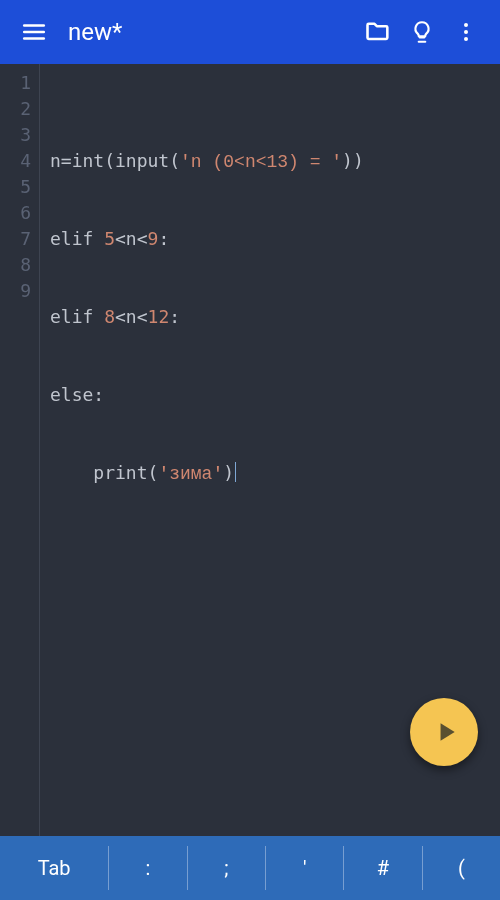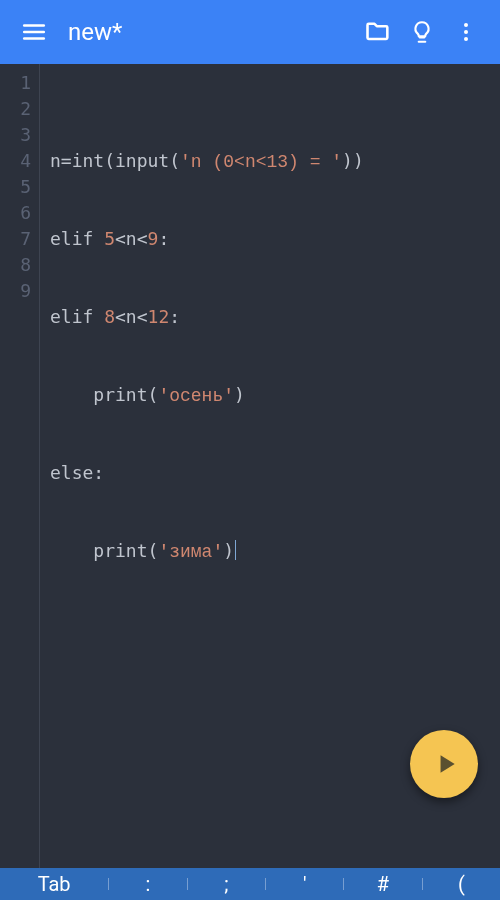--- a/index.html
+++ b/index.html
@@ -2,21 +2,21 @@
 <html><head>
 <meta charset="utf-8">
 <style>
   * { margin: 0; padding: 0; box-sizing: border-box; }
   html, body { width: 500px; height: 900px; overflow: hidden; font-family: "Roboto", "Helvetica Neue", Arial, sans-serif; }
   body { background: #2b303b; display: flex; flex-direction: column; }
 
   
   .appbar {
     height: 64px;
-    background: #3b82f6;
+    background: #1d4ed8;
     display: flex;
     align-items: center;
     padding: 0 12px;
     color: #ffffff;
     flex: 0 0 auto;
   }
   .appbar .icon-btn {
     width: 44px; height: 44px;
     display: flex; align-items: center; justify-content: center;
     border-radius: 50%;
@@ -78,21 +78,21 @@
     width: 68px; height: 68px;
     border-radius: 50%;
     background: #f5c552;
     box-shadow: 0 4px 10px rgba(0,0,0,.45);
     display: flex; align-items: center; justify-content: center;
   }
   .fab svg { margin-left: 4px; }
 
   
   .keyrow {
-    height: 32px;
+    height: 64px;
     background: #2e6bb8;
     display: flex;
     align-items: stretch;
     color: #ffffff;
     font-size: 20px;
     flex: 0 0 auto;
   }
   .keyrow .key {
     flex: 1;
     display: flex;
@@ -150,21 +150,20 @@
     <div>6</div>
     <div>7</div>
     <div>8</div>
     <div>9</div>
   </div>
   <div class="code">
     
     <div class="line">n=int(input(<span class="tok-str">'n (<span class="tok-num">0</span>&lt;n&lt;<span class="tok-num">13</span>) = '</span>))</div>
     <div class="line">elif <span class="tok-num">5</span>&lt;n&lt;<span class="tok-num">9</span>:</div>
     <div class="line">elif <span class="tok-num">8</span>&lt;n&lt;<span class="tok-num">12</span>:</div>
-    <div class="line">    print(<span class="tok-str">'осень'</span>)</div>
     <div class="line">else:</div>
     <div class="line">    print(<span class="tok-str">'зима'</span>)<span class="cursor"></span></div>
   </div>
 
   <div class="fab">
     <svg width="26" height="26" viewBox="0 0 24 24" fill="#5a5030">
       <path d="M7 4l13 8-13 8V4z"></path>
     </svg>
   </div>
 </div>

